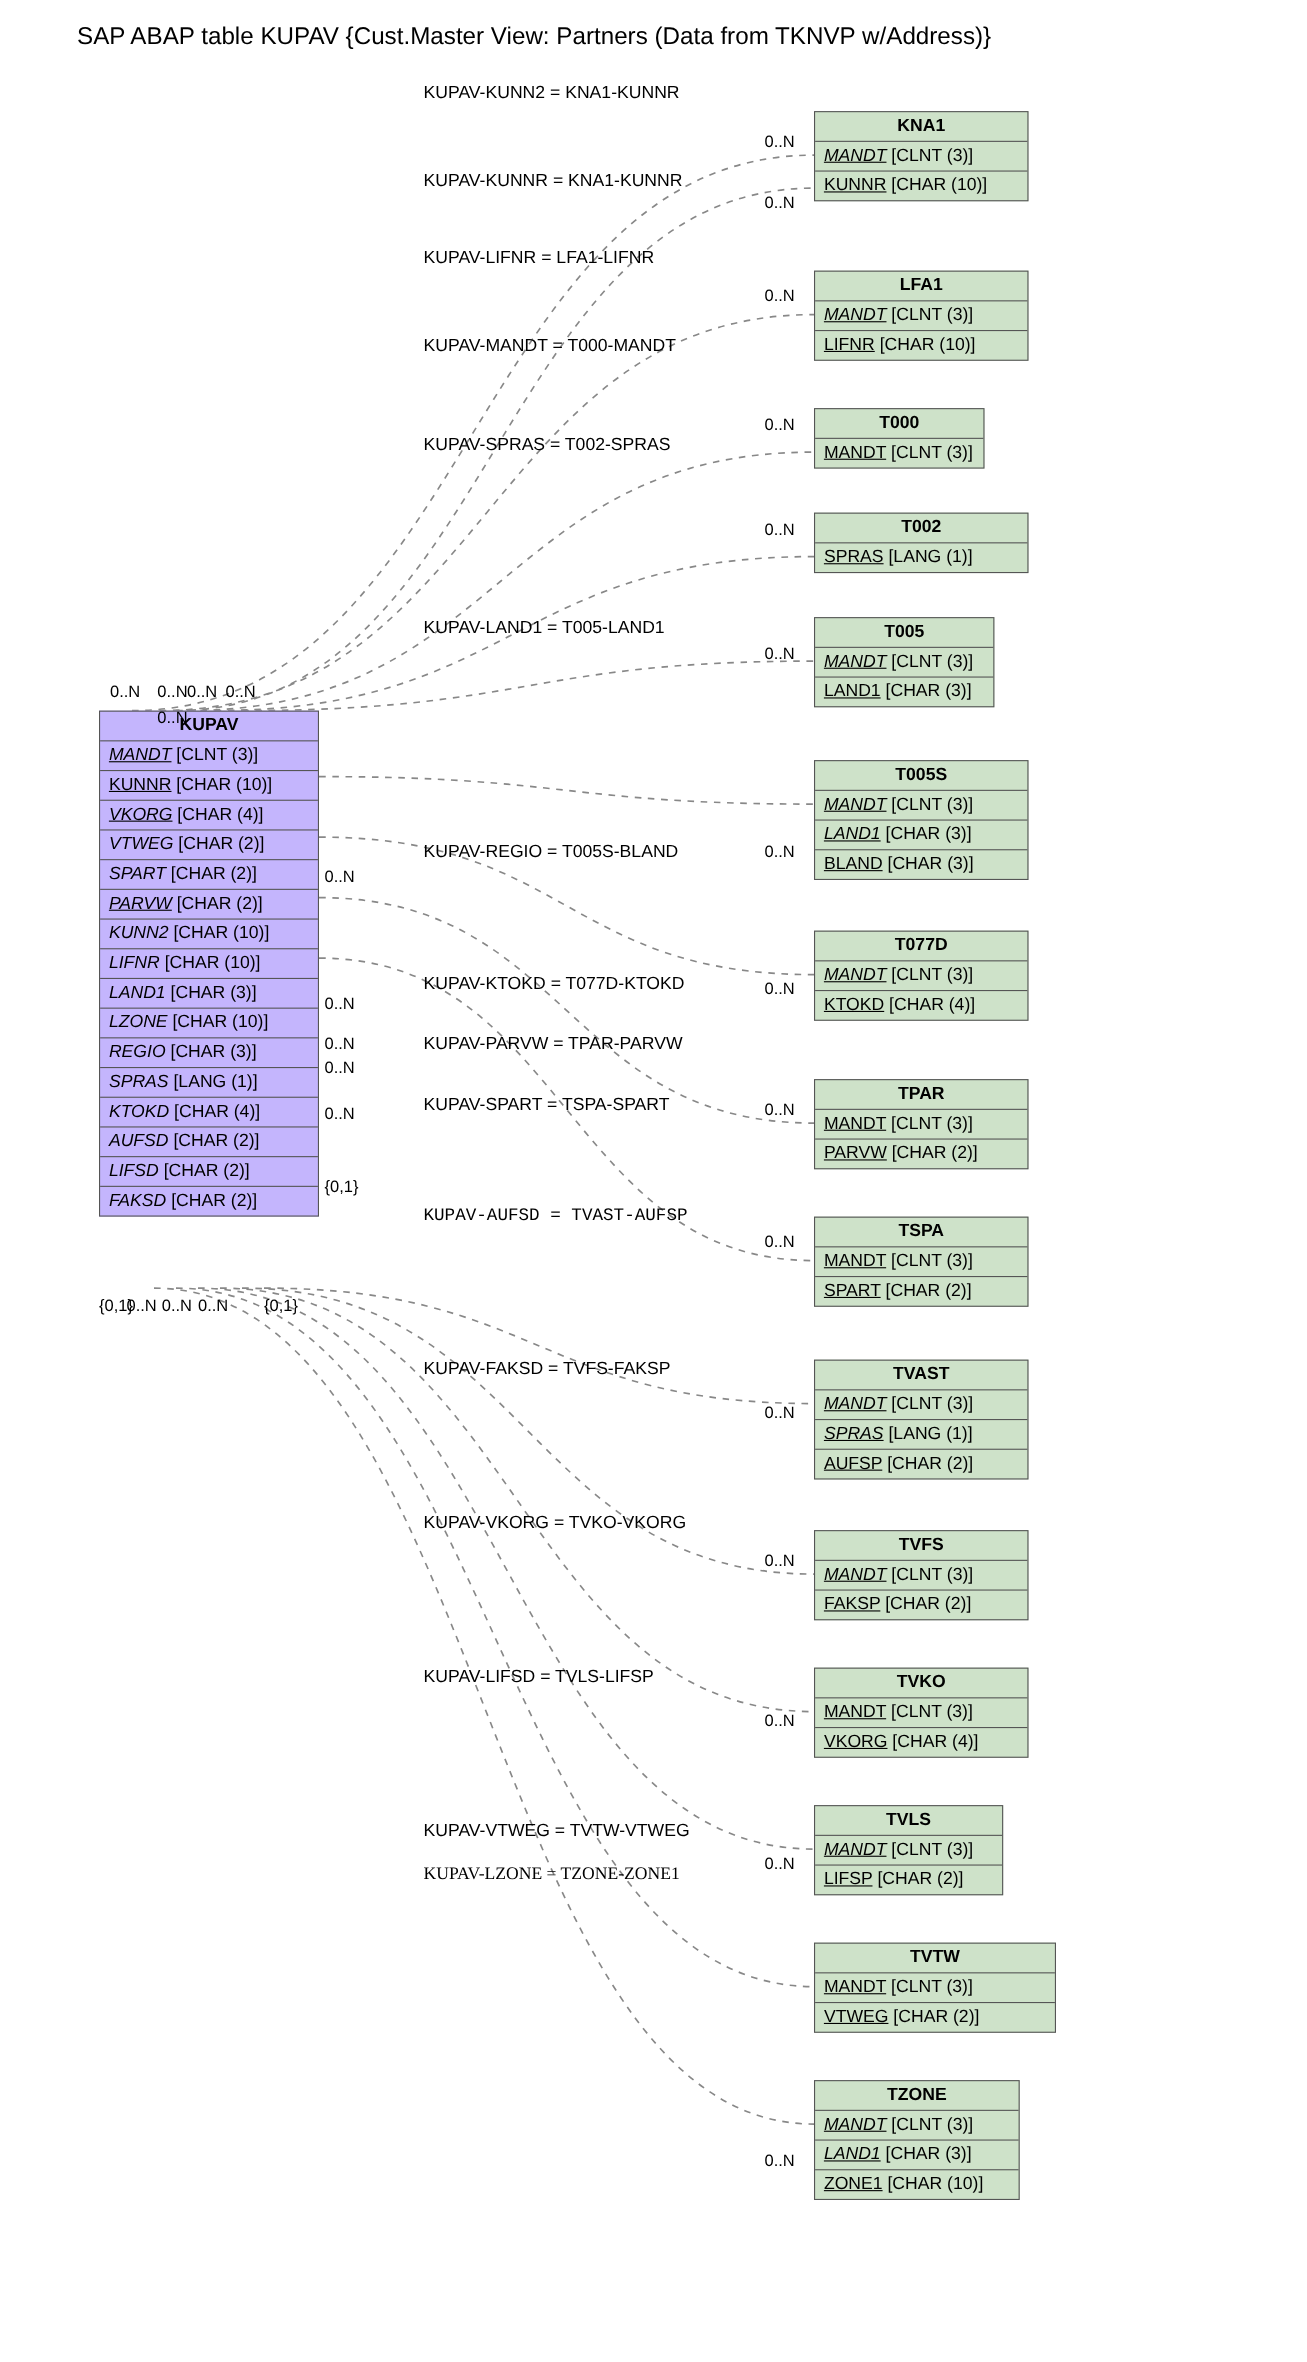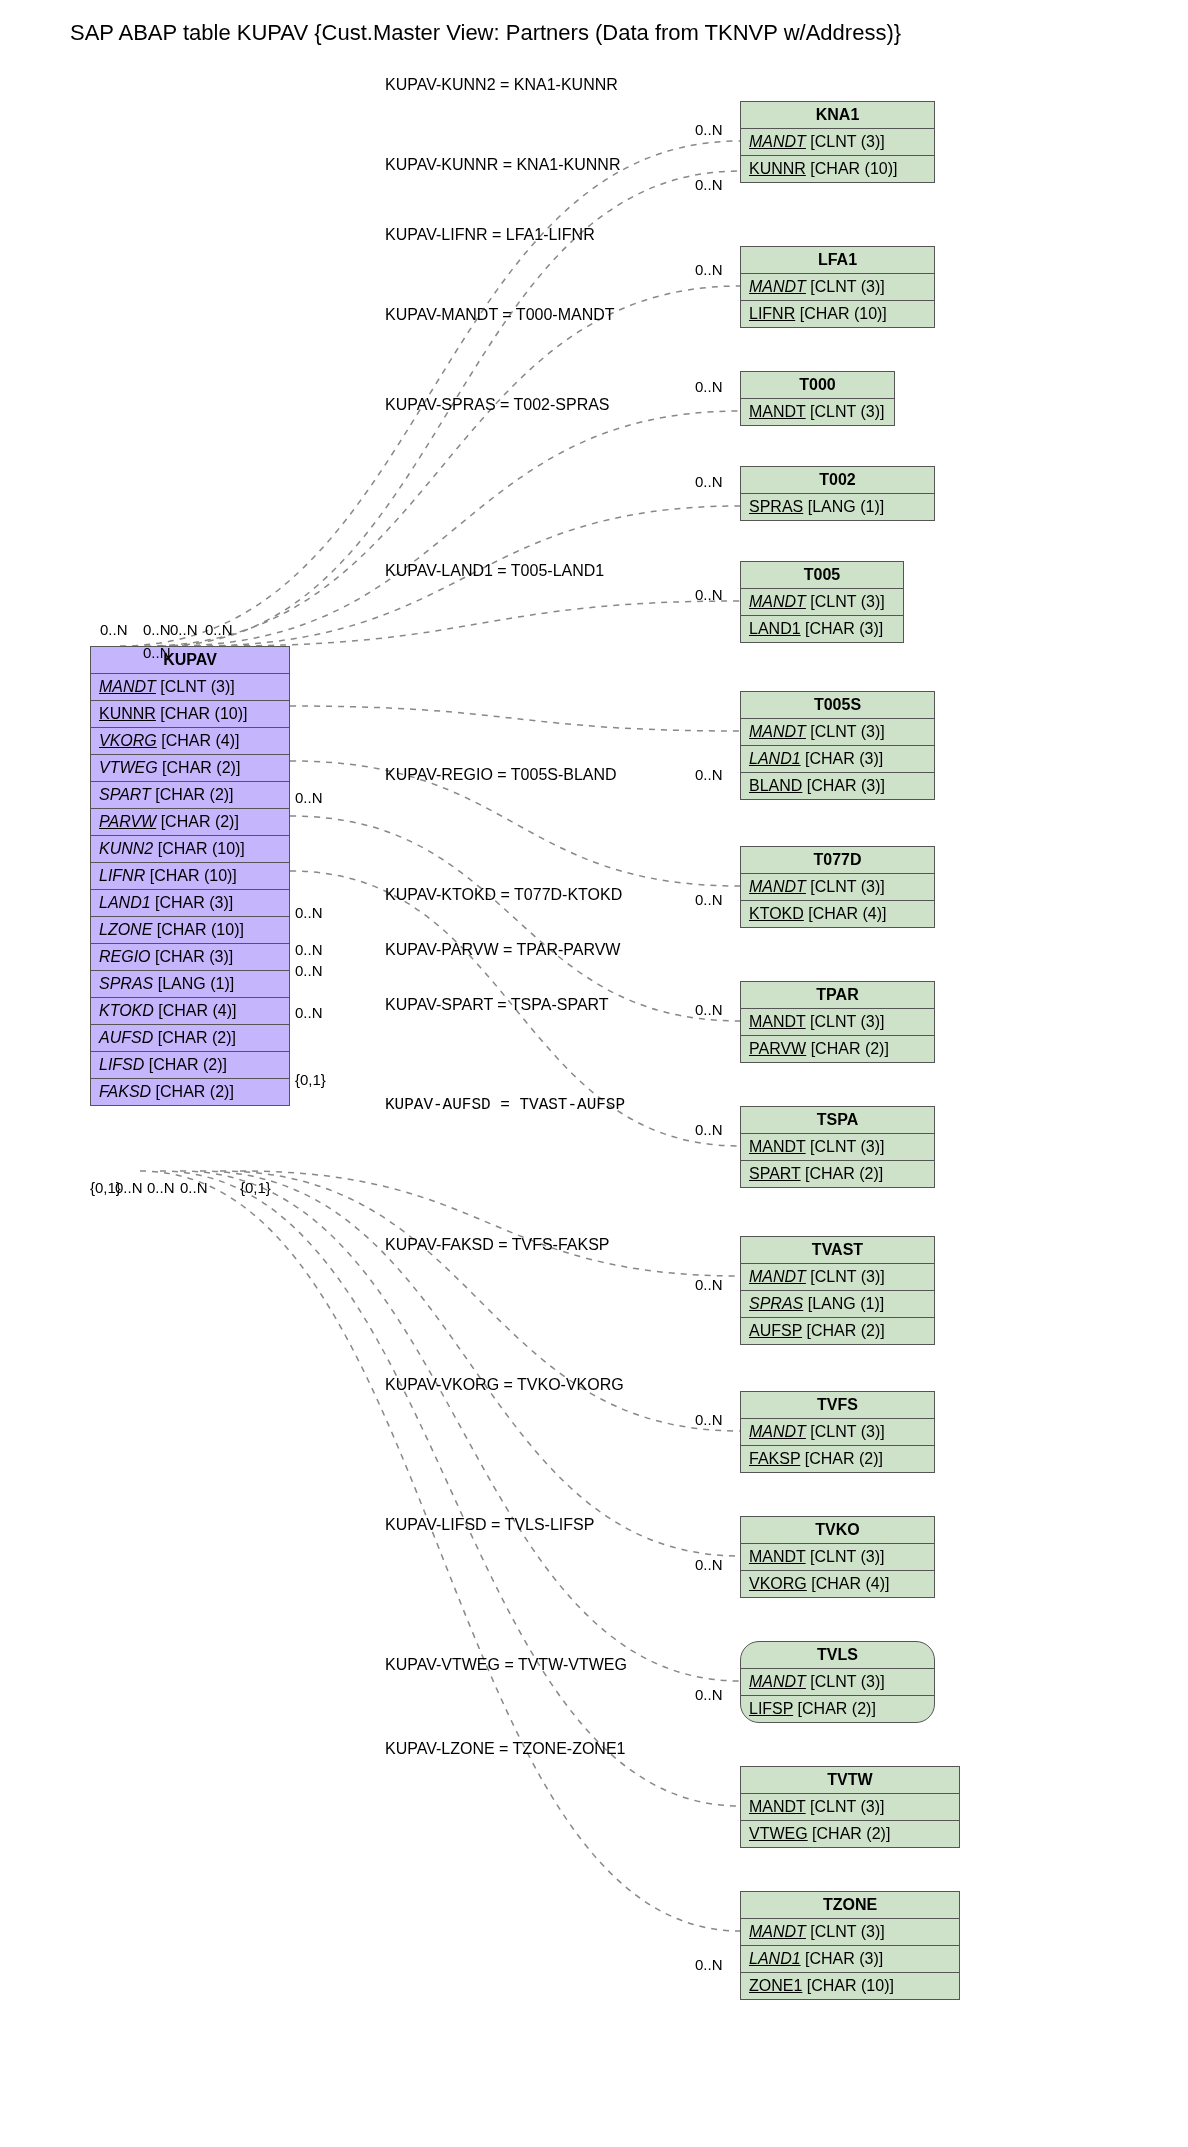--- a/index.html
+++ b/index.html
@@ -156,31 +156,31 @@
     <div class="entity rel" style="left: 730px; top: 1345px; width: 195px;">
       <div class="hdr">TVFS</div>
       <div class="row"><span class="ul it">MANDT</span><span> [CLNT (3)]</span></div>
       <div class="row"><span class="ul">FAKSP</span><span> [CHAR (2)]</span></div>
     </div>
     <div class="entity rel" style="left: 730px; top: 1470px; width: 195px;">
       <div class="hdr">TVKO</div>
       <div class="row"><span class="ul">MANDT</span><span> [CLNT (3)]</span></div>
       <div class="row"><span class="ul">VKORG</span><span> [CHAR (4)]</span></div>
     </div>
-    <div class="entity rel" style="left: 730px; top: 1595px; width: 195px; border-radius: 19px;">
+    <div class="entity rel" style="left: 730px; top: 1595px; width: 172px;">
       <div class="hdr">TVLS</div>
       <div class="row"><span class="ul it">MANDT</span><span> [CLNT (3)]</span></div>
       <div class="row"><span class="ul">LIFSP</span><span> [CHAR (2)]</span></div>
     </div>
     <div class="entity rel" style="left: 730px; top: 1720px; width: 220px;">
       <div class="hdr">TVTW</div>
       <div class="row"><span class="ul">MANDT</span><span> [CLNT (3)]</span></div>
       <div class="row"><span class="ul">VTWEG</span><span> [CHAR (2)]</span></div>
     </div>
-    <div class="entity rel" style="left: 730px; top: 1845px; width: 220px;">
+    <div class="entity rel" style="left: 730px; top: 1845px; width: 187px;">
       <div class="hdr">TZONE</div>
       <div class="row"><span class="ul it">MANDT</span><span> [CLNT (3)]</span></div>
       <div class="row"><span class="ul it">LAND1</span><span> [CHAR (3)]</span></div>
       <div class="row"><span class="ul">ZONE1</span><span> [CHAR (10)]</span></div>
     </div>
     <div class="edge-label" style="left: 375px; top: 30px;">KUPAV-KUNN2 = KNA1-KUNNR</div>
     <div class="card" style="left: 685px; top: 75px;">0..N</div>
     <div class="edge-label" style="left: 375px; top: 110px;">KUPAV-KUNNR = KNA1-KUNNR</div>
     <div class="card" style="left: 685px; top: 130px;">0..N</div>
     <div class="edge-label" style="left: 375px; top: 180px;">KUPAV-LIFNR = LFA1-LIFNR</div>
@@ -201,21 +201,21 @@
     <div class="edge-label" style="left: 375px; top: 1050px; font-family: Liberation Mono, monospace;">KUPAV-AUFSD = TVAST-AUFSP</div>
     <div class="card" style="left: 685px; top: 1075px;">0..N</div>
     <div class="edge-label" style="left: 375px; top: 1190px;">KUPAV-FAKSD = TVFS-FAKSP</div>
     <div class="card" style="left: 685px; top: 1230px;">0..N</div>
     <div class="edge-label" style="left: 375px; top: 1330px;">KUPAV-VKORG = TVKO-VKORG</div>
     <div class="card" style="left: 685px; top: 1365px;">0..N</div>
     <div class="edge-label" style="left: 375px; top: 1470px;">KUPAV-LIFSD = TVLS-LIFSP</div>
     <div class="card" style="left: 685px; top: 1510px;">0..N</div>
     <div class="edge-label" style="left: 375px; top: 1610px;">KUPAV-VTWEG = TVTW-VTWEG</div>
     <div class="card" style="left: 685px; top: 1640px;">0..N</div>
-    <div class="edge-label" style="left: 375px; top: 1694px;">KUPAV-LZONE = TZONE-ZONE1</div>
+    <div class="edge-label" style="left: 375px; top: 1649px; font-family: Liberation Serif, serif;">KUPAV-LZONE = TZONE-ZONE1</div>
     <div class="card" style="left: 685px; top: 1910px;">0..N</div>
     <div class="card" style="left: 90px; top: 575px;">0..N</div>
     <div class="card" style="left: 133px; top: 575px;">0..N</div>
     <div class="card" style="left: 133px; top: 598px;">0..N</div>
     <div class="card" style="left: 160px; top: 575px;">0..N</div>
     <div class="card" style="left: 195px; top: 575px;">0..N</div>
     <div class="card" style="left: 285px; top: 743px;">0..N</div>
     <div class="card" style="left: 285px; top: 858px;">0..N</div>
     <div class="card" style="left: 285px; top: 895px;">0..N</div>
     <div class="card" style="left: 285px; top: 916px;">0..N</div>

